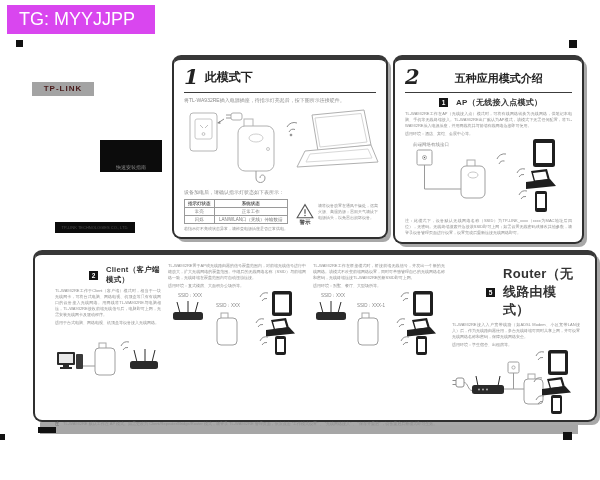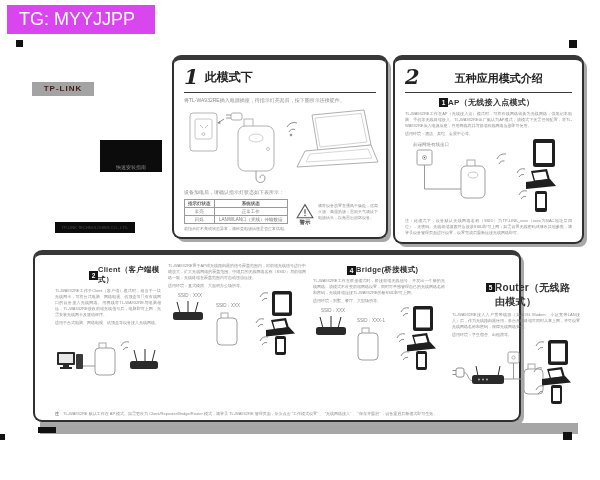--- a/index.html
+++ b/index.html
@@ -16,29 +16,29 @@
           color:#4a1a1a;font-size:8px;font-weight:bold;text-align:center;line-height:13px;letter-spacing:1px;margin-top:26px;}
   .cover-title{position:absolute;left:100px;top:140px;width:62px;height:32px;background:#0c0c0c;}
   .cover-title span{position:absolute;left:0;right:0;bottom:2px;color:#8d8d8d;font-size:5px;text-align:center;}
   .cover-footer{position:absolute;left:55px;top:222px;width:80px;height:11px;background:#0c0c0c;
           color:#4c4c4c;font-size:4px;text-align:center;line-height:11px;overflow:hidden;}
   
   .card{position:absolute;background:#fff;border:2px solid #2f2f2f;border-top:5px solid #383838;
         border-radius:9px;box-sizing:border-box;box-shadow:4px 4px 0 -1px #a8a8a8;}
   .card-1{left:172px;top:55px;width:216px;height:184px;padding:7px 10px;}
   .card-2{left:393px;top:55px;width:191px;height:189px;padding:7px 10px;}
-  .card-b{left:33px;top:250px;width:488px;height:172px;padding:8px 12px 4px 20px;}
+  .card-b{left:33px;top:250px;width:564px;height:172px;padding:8px 12px 4px 20px;}
   .shadow-band{position:absolute;left:40px;top:423px;width:538px;height:11px;background:#a6a6a6;}
   .hdr{display:flex;align-items:flex-end;gap:6px;}
   .hdr .num{font-family:"DejaVu Serif",serif;font-style:italic;font-size:21px;line-height:20px;font-weight:bold;}
   .hdr .ttl{font-size:12px;font-weight:bold;padding-bottom:1px;}
   .rule{border:none;border-top:1.5px solid #3c3c3c;margin:5px 0 4px 0;}
   .t5{font-size:5px;color:#8a8a8a;line-height:1.5;}
   .t4{font-size:4px;color:#8e8e8e;line-height:1.5;text-align:justify;}
-  .badge-row{display:flex;align-items:center;gap:0;margin:2px 0 3px 0;padding-left:34px;}
+  .badge-row{display:flex;align-items:center;gap:8px;margin:2px 0 3px 0;padding-left:34px;}
   .badge{width:9px;height:9px;background:#161616;color:#fff;font-size:6.5px;font-weight:bold;
          text-align:center;line-height:9px;flex:0 0 auto;}
   .mode-name{font-size:8px;font-weight:bold;color:#333;letter-spacing:.3px;}
   .env{margin-top:2px;}
   
   .p1-bottom{display:flex;gap:8px;margin-top:3px;}
   table.led{border-collapse:collapse;width:104px;flex:0 0 auto;}
   table.led th,table.led td{border:0.8px solid #9a9a9a;font-size:4.5px;color:#777;
          padding:1px 2px;text-align:center;font-weight:normal;}
   table.led th{font-weight:bold;color:#555;}
@@ -288,24 +288,20 @@
               <path d="M94 56 a4.5 4.5 0 0 1 5 -2.5"></path>
           </g>
           <g>
             <rect x="107" y="47" width="11" height="19" rx="2" fill="#1f1f1f"></rect>
             <rect x="109" y="50" width="7" height="13" fill="#fff"></rect>
           </g>
         </svg>
       </div>
 
       <div>
-        <div class="badge-row">
-          <span class="badge">4</span>
-          <span class="mode-name" style="font-size:7.5px;">Bridge(桥接模式)</span>
-        </div>
         <div class="t4">TL-WA932RE工作在桥接模式时，桥接前端无线信号，并发出一个新的无线网络。该模式不改变前端网络设置，同时可单独管理自己的无线网络名称和密码，无线终端连接TL-WA932RE的新SSID即可上网。</div>
         <div class="t4 env">适用环境：别墅、餐厅、大型场所等。</div>
         <svg width="130" height="66" viewBox="0 0 130 66">
           <text x="8" y="8" font-size="4.5" fill="#8a8a8a">SSID：XXX</text>
           <g>
             <line x1="10" y1="24" x2="7" y2="13" stroke="#2a2a2a"></line>
             <line x1="18" y1="24" x2="18" y2="12" stroke="#2a2a2a"></line>
             <line x1="25" y1="24" x2="28" y2="13" stroke="#2a2a2a"></line>
             <rect x="3" y="23" width="30" height="8" rx="2.5" fill="#2a2a2a"></rect>
           </g>
@@ -338,21 +334,21 @@
           <g>
             <rect x="103" y="47" width="11" height="19" rx="2" fill="#1f1f1f"></rect>
             <rect x="105" y="50" width="7" height="13" fill="#fff"></rect>
           </g>
         </svg>
       </div>
 
       <div>
         <div class="badge-row">
           <span class="badge">5</span>
-          <span class="mode-name" style="font-size:10px;margin-top:16px;">Router（无线路由模式）</span>
+          <span class="mode-name" style="font-size:13px;">Router（无线路由模式）</span>
         </div>
         <div class="t4">TL-WA932RE接入入户宽带线路（如ADSL Modem、小区宽带LAN接入）后，作为无线路由器使用，多台无线终端可同时共享上网，并可设置无线网络名称和密码，保障无线网络安全。</div>
         <div class="t4 env">适用环境：学生宿舍、出租房等。</div>
         <svg width="126" height="66" viewBox="0 0 126 66">
           <g>
             <rect x="4" y="30" width="8" height="9" rx="2" fill="#fff" stroke="#8f8f8f"></rect>
             <line x1="4" y1="32.5" x2="0.5" y2="32.5" stroke="#8f8f8f"></line>
             <line x1="4" y1="36.5" x2="0.5" y2="36.5" stroke="#8f8f8f"></line>
             <path d="M12 34.5 c4 0 4 8 8 8" fill="none" stroke="#9a9a9a"></path>
           </g>

